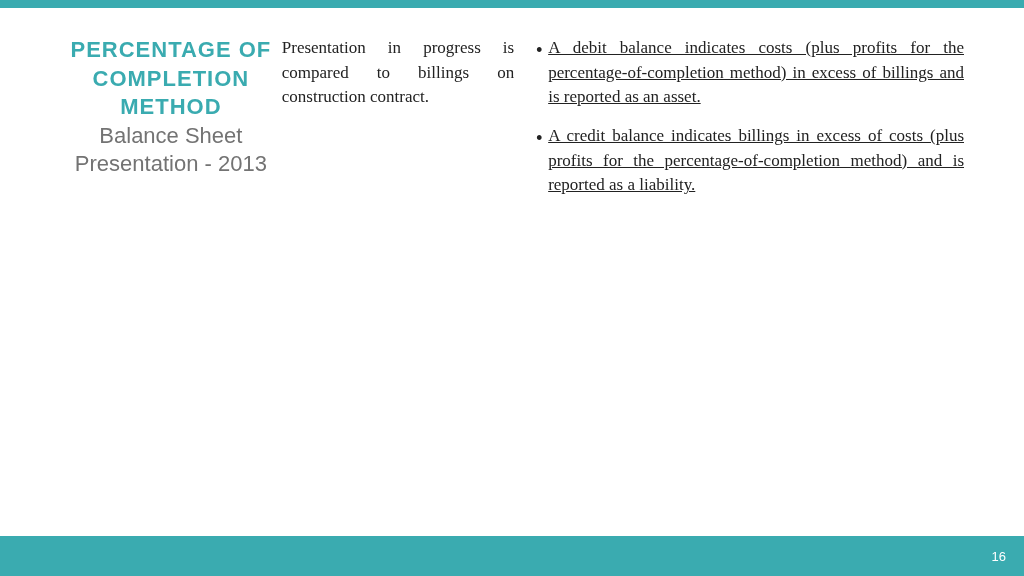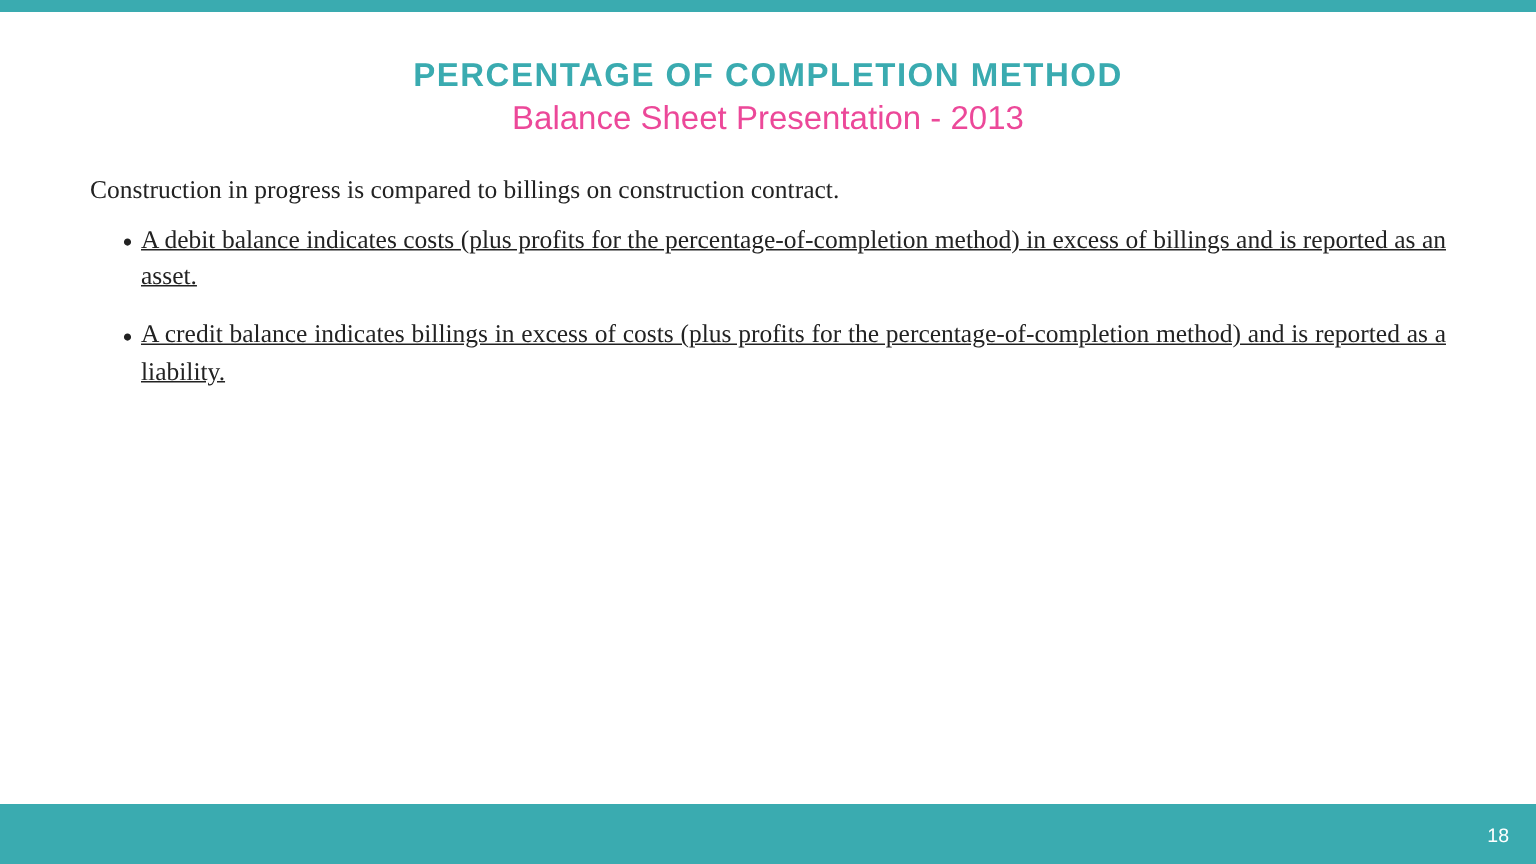--- a/index.html
+++ b/index.html
@@ -29,21 +29,21 @@
     .top-bar {
       height: 8px;
       background: #3aabb0;
       width: 100%;
     }
 
     .content-area {
       flex: 1;
       padding: 28px 60px 20px 60px;
       display: flex;
-      flex-direction: column;
+      flex-direction: row;
     }
 
     .title-section {
       text-align: center;
       margin-bottom: 22px;
     }
 
     .main-title {
       font-family: Arial, sans-serif;
       font-size: 22px;
@@ -51,21 +51,21 @@
       color: #3aabb0;
       letter-spacing: 1px;
       text-transform: uppercase;
       line-height: 1.3;
     }
 
     .sub-title {
       font-family: Arial, sans-serif;
       font-size: 22px;
       font-weight: normal;
-      color: #ec4899;
+      color: #737373;
       line-height: 1.3;
     }
 
     .body-text {
       font-size: 17px;
       color: #222222;
       line-height: 1.45;
       text-align: justify;
       margin-bottom: 8px;
     }
@@ -122,30 +122,30 @@
 
 <div class="slide-container">
   <div class="top-bar"></div>
 
   <div class="content-area">
     <div class="title-section">
       <div class="main-title">PERCENTAGE OF COMPLETION METHOD</div>
       <div class="sub-title">Balance Sheet Presentation - 2013</div>
     </div>
 
-    <p class="body-text">Construction in progress is compared to billings on construction contract.</p>
+    <p class="body-text">Presentation in progress is compared to billings on construction contract.</p>
 
     <ul class="bullet-list">
       <li>
         <span class="bullet-dot">•</span>
         <span class="bullet-text">A debit balance indicates costs (plus profits for the percentage-of-completion method) in excess of billings and is reported as an asset.</span>
       </li>
       <li>
         <span class="bullet-dot">•</span>
         <span class="bullet-text">A credit balance indicates billings in excess of costs (plus profits for the percentage-of-completion method) and is reported as a liability.</span>
       </li>
     </ul>
   </div>
 
   <div class="bottom-bar">
-    <span class="page-number">18</span>
+    <span class="page-number">16</span>
   </div>
 </div>
 
 </body></html>

